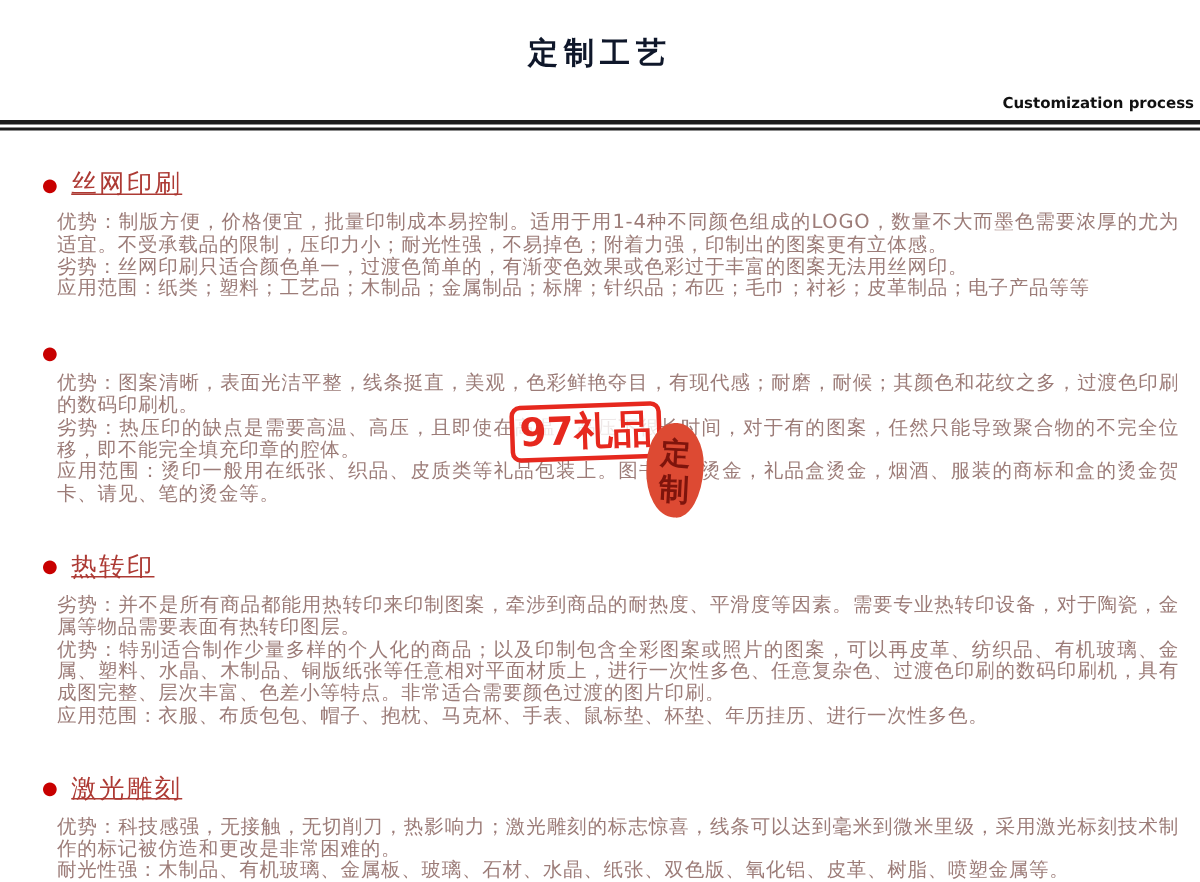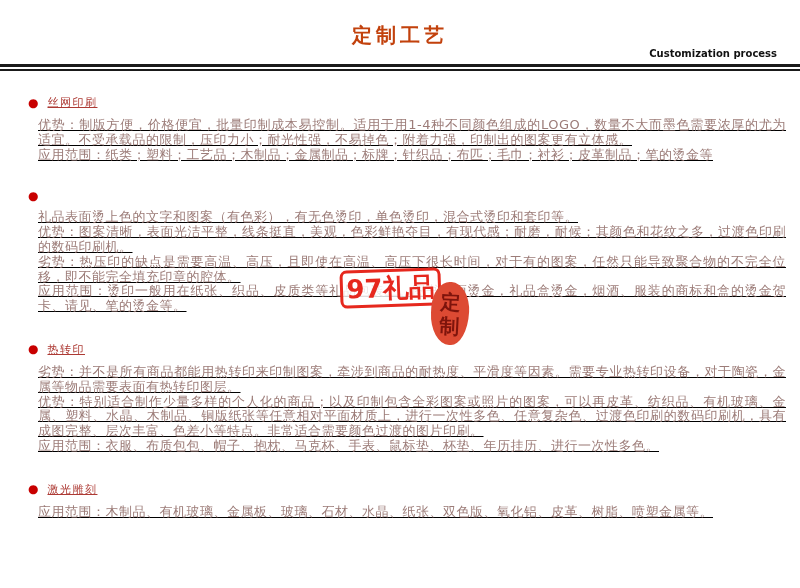--- a/index.html
+++ b/index.html
@@ -13,29 +13,29 @@
   }
   
   header { padding-top: 24px; }
   .page-title {
     margin: 0;
     text-align: center;
     font-size: 20px;
     line-height: 22px;
     font-weight: bold;
     letter-spacing: 4px;
-    color: #c2410c;
+    color: #0f172a;
   }
   .page-subtitle {
     text-align: right;
-    padding-right: 23px;
+    padding-right: 4px;
     font-size: 10px;
     font-weight: bold;
     color: #111111;
-    margin-top: 2px;
+    margin-top: 18px;
     line-height: 12px;
     letter-spacing: 0px;
   }
   .header-rule {
     margin-top: 4px;
     height: 7px;
     border-top: 3px solid #1a1a1a;
     border-bottom: 2px solid #1a1a1a;
   }
   
@@ -47,25 +47,25 @@
     gap: 9px;
     margin-bottom: 8px;
   }
   .bullet {
     color: #c80000;
     font-size: 12px;
     line-height: 12px;
   }
   .sec-title {
     color: #ad3a34;
-    font-size: 11px;
+    font-size: 17px;
     text-decoration: underline;
     letter-spacing: 1.5px;
   }
-  .sec-body { margin-left: 10px; width: 748px; text-decoration: underline; }
+  .sec-body { margin-left: 10px; width: 748px; }
   .para {
     color: #9c7c78;
     font-size: 13px;
     line-height: 14.8px;
     letter-spacing: 0.5px;
     text-align: justify;
     text-justify: inter-character;
   }
   
   .watermark {
@@ -110,30 +110,30 @@
 </header>
 
 <main id="sections">
   <section class="section">
     <div class="sec-head">
       <span class="bullet">●</span>
       <span class="sec-title">丝网印刷</span>
     </div>
     <div class="sec-body">
         <div class="para">优势：制版方便，价格便宜，批量印制成本易控制。适用于用1-4种不同颜色组成的LOGO，数量不大而墨色需要浓厚的尤为适宜。不受承载品的限制，压印力小；耐光性强，不易掉色；附着力强，印制出的图案更有立体感。</div>
-        <div class="para">应用范围：纸类；塑料；工艺品；木制品；金属制品；标牌；针织品；布匹；毛巾；衬衫；皮革制品；笔的烫金等</div>
+        <div class="para">劣势：丝网印刷只适合颜色单一，过渡色简单的，有渐变色效果或色彩过于丰富的图案无法用丝网印。</div>
+        <div class="para">应用范围：纸类；塑料；工艺品；木制品；金属制品；标牌；针织品；布匹；毛巾；衬衫；皮革制品；电子产品等等</div>
       </div>
   </section>
 
   <section class="section">
     <div class="sec-head">
       <span class="bullet">●</span>
     </div>
     <div class="sec-body">
-        <div class="para">礼品表面烫上色的文字和图案（有色彩），有无色烫印，单色烫印，混合式烫印和套印等。</div>
         <div class="para">优势：图案清晰，表面光洁平整，线条挺直，美观，色彩鲜艳夺目，有现代感；耐磨，耐候；其颜色和花纹之多，过渡色印刷的数码印刷机。</div>
         <div class="para">劣势：热压印的缺点是需要高温、高压，且即使在高温、高压下很长时间，对于有的图案，任然只能导致聚合物的不完全位移，即不能完全填充印章的腔体。</div>
         <div class="para">应用范围：烫印一般用在纸张、织品、皮质类等礼品包装上。图书封面烫金，礼品盒烫金，烟酒、服装的商标和盒的烫金贺卡、请见、笔的烫金等。</div>
       </div>
   </section>
 
   <section class="section">
     <div class="sec-head">
       <span class="bullet">●</span>
       <span class="sec-title">热转印</span>
@@ -144,21 +144,22 @@
         <div class="para">应用范围：衣服、布质包包、帽子、抱枕、马克杯、手表、鼠标垫、杯垫、年历挂历、进行一次性多色。</div>
       </div>
   </section>
 
   <section class="section">
     <div class="sec-head">
       <span class="bullet">●</span>
       <span class="sec-title">激光雕刻</span>
     </div>
     <div class="sec-body">
-        <div class="para">应用范围：木制品、有机玻璃、金属板、玻璃、石材、水晶、纸张、双色版、氧化铝、皮革、树脂、喷塑金属等。</div>
+        <div class="para">优势：科技感强，无接触，无切削刀，热影响力；激光雕刻的标志惊喜，线条可以达到毫米到微米里级，采用激光标刻技术制作的标记被仿造和更改是非常困难的。</div>
+        <div class="para">耐光性强：木制品、有机玻璃、金属板、玻璃、石材、水晶、纸张、双色版、氧化铝、皮革、树脂、喷塑金属等。</div>
       </div>
   </section>
 </main>
 
 <div class="watermark">
   <span class="wm-text">97礼品</span>
 </div>
 
 <div class="stamp">
   <span>定</span>

